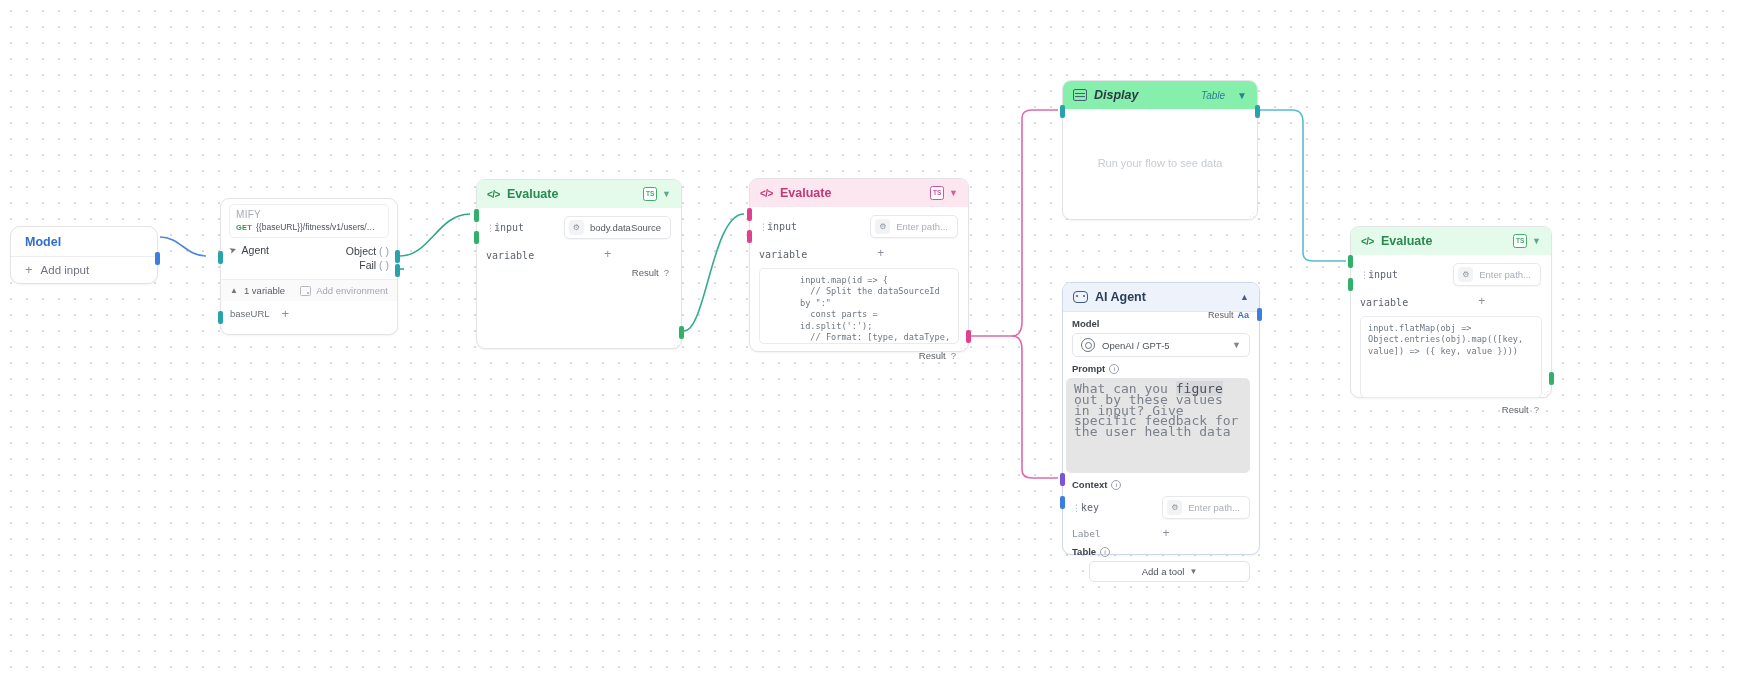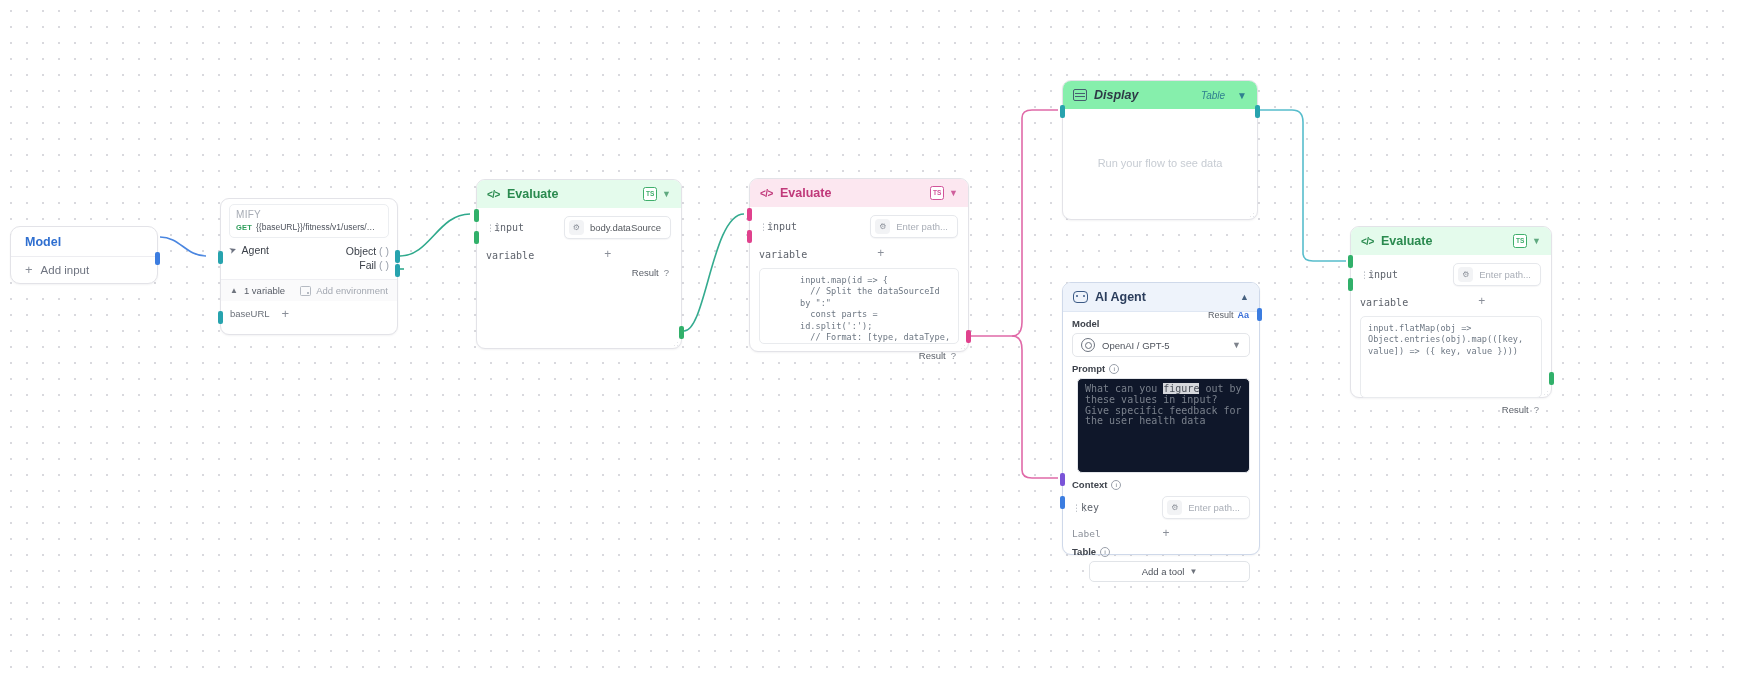--- a/index.html
+++ b/index.html
@@ -114,22 +114,22 @@
         display:inline-flex;align-items:center;justify-content:center;line-height:1;font-weight:700;}
   .model-sel{margin:4px 9px 0 9px;border:1px solid #e4e6ea;border-radius:5px;background:#fff;
              display:flex;align-items:center;gap:7px;padding:4px 8px;}
   .oai{width:12px;height:12px;border-radius:50%;border:1.3px solid #6d7480;position:relative;flex:0 0 auto;}
   .oai:after{content:"";position:absolute;left:2.5px;top:2.5px;width:5px;height:5px;border:1.2px solid #6d7480;
              border-radius:50%;}
   .model-tx{font-size:9.5px;color:#4d525b;}
   .model-chev{margin-left:auto;color:#7d828b;font-size:9px;}
   .result-aa{position:absolute;right:10px;top:27px;font-size:9px;color:#5b6069;display:flex;gap:4px;align-items:baseline;}
   .result-aa .aa{color:#3a6fd8;font-weight:700;font-size:9px;}
-  .prompt-box{margin:4px 9px 0 14px;border:1px solid #e4e6ea;border-radius:5px;background:#0f172a;height:83px;
-              padding:5px 7px;font-family:"DejaVu Sans Mono", monospace;font-size:10px;line-height:10.8px;
+  .prompt-box{margin:4px 9px 0 3px;border:1px solid #e4e6ea;border-radius:5px;background:#e5e5e5;height:83px;
+              padding:5px 7px;font-family:"DejaVu Sans Mono", monospace;font-size:13px;line-height:10.8px;
               color:#7a818c;overflow:hidden;}
   .hl{background:#d6d8dc;color:#4a4f58;}
   .ctx-row{display:flex;align-items:center;padding:6px 9px 0 9px;}
   .ctx-row .grip{width:9px;}
   .label-row{display:flex;align-items:center;padding:7px 9px 0 9px;}
   .label-row .lbl{font-family:"DejaVu Sans Mono", monospace;font-size:9.5px;color:#8c919a;}
   .label-row .plus{margin-left:62px;color:#8a8f99;font-size:12px;}
   .toolbtn{margin:4px 9px 0 26px;border:1px solid #e1e4e8;border-radius:5px;background:#fff;
            display:flex;align-items:center;justify-content:center;gap:5px;padding:4px 0;
            font-size:9.5px;color:#4c515a;}

